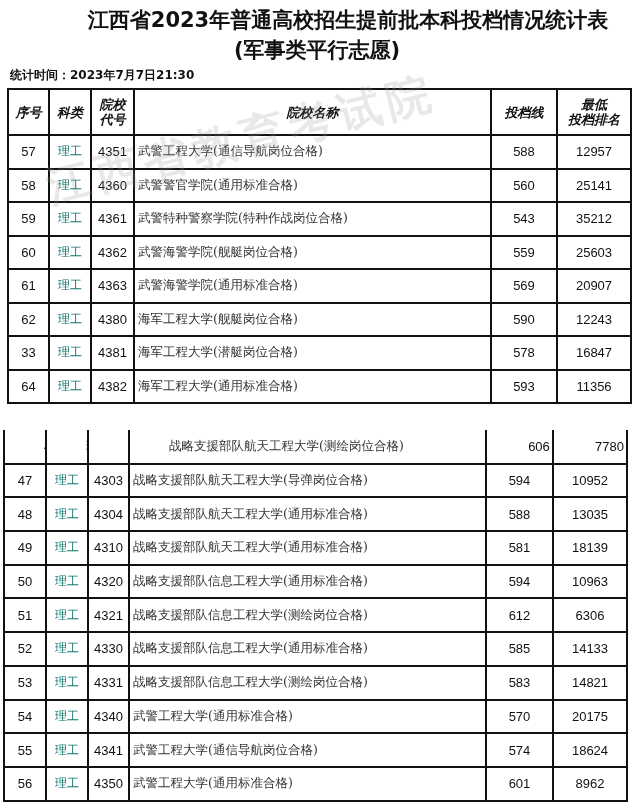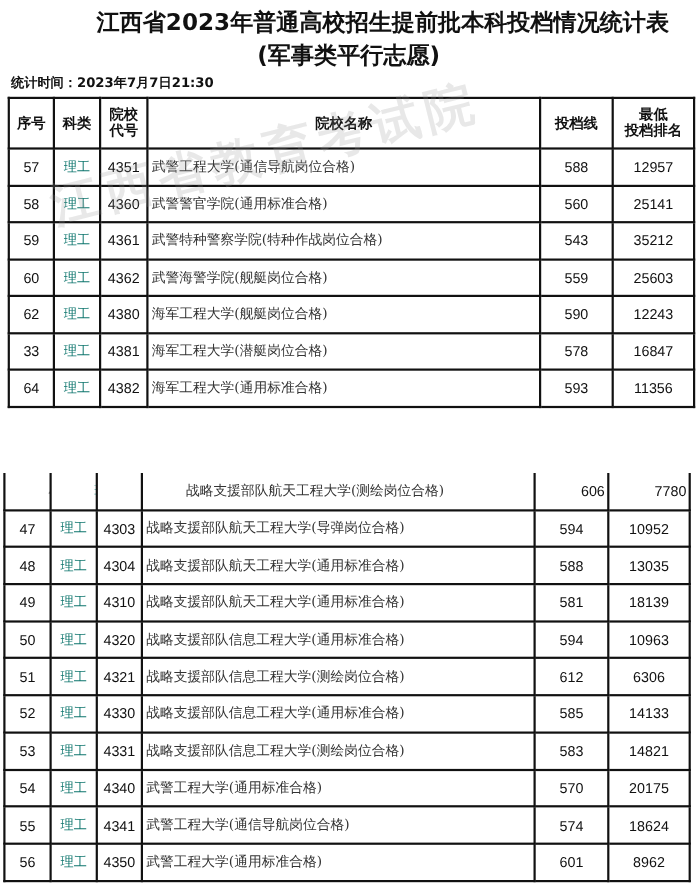--- a/index.html
+++ b/index.html
@@ -7,21 +7,21 @@
   .title { position:absolute; left:0; width:634px; text-align:center; font-weight:bold; color:#111; }
   .title1 { top:6px; font-size:21px; letter-spacing:0px;padding-left:31px; }
   .title2 { top:36px; font-size:21px; }
   .stat-time { position:absolute; left:10px; top:67px; font-size:12px; font-weight:bold; }
   table { position:absolute; border-collapse:collapse; table-layout:fixed; }
   td, th { border:2px solid #111; padding:0; text-align:center; vertical-align:middle; font-size:13px; font-family:"Liberation Sans", sans-serif; overflow:hidden; white-space:nowrap; }
   th { font-family:"DejaVu Sans", sans-serif; font-weight:bold; font-size:13px; line-height:15px; }
   td.kl { color:#0f766e; font-family:"DejaVu Serif", serif; font-size:12px; }
   td.name { text-align:left; padding-left:3px; font-family:"DejaVu Serif", serif; font-size:12.5px; color:#333; }
   #top-table { left:7px; top:88px; width:623px; }
-  #top-table tr.hdr { height:46px; }
+  #top-table tr.hdr { height:46px;font-style:italic; }
   #top-table tr.row { height:33.5px;border-radius:11px; }
   #bottom-table { left:3px; top:430px; width:623px; border-top:none; }
   #bottom-table tr.row { height:33.7px; }
   #bottom-table tr.first td { border-top:none;padding-left:39px; }
   .watermark { position:absolute; left:40px; top:160px; font-size:44px; font-weight:bold; color:rgba(150,150,150,0.22); transform:rotate(-14deg); transform-origin:left top; letter-spacing:6px; font-family:"DejaVu Sans", sans-serif; pointer-events:none; white-space:nowrap; }
 </style>
 </head>
 <body>
 
 <div class="title title1">江西省2023年普通高校招生提前批本科投档情况统计表</div>
@@ -74,20 +74,28 @@
       </tr>
       <tr class="row">
         <td>60</td>
         <td class="kl">理工</td>
         <td>4362</td>
         <td class="name">武警海警学院(舰艇岗位合格)</td>
         <td>559</td>
         <td>25603</td>
       </tr>
       <tr class="row">
+        <td>61</td>
+        <td class="kl">理工</td>
+        <td>4363</td>
+        <td class="name">武警海警学院(通用标准合格)</td>
+        <td>569</td>
+        <td>20907</td>
+      </tr>
+      <tr class="row">
         <td>62</td>
         <td class="kl">理工</td>
         <td>4380</td>
         <td class="name">海军工程大学(舰艇岗位合格)</td>
         <td>590</td>
         <td>12243</td>
       </tr>
       <tr class="row">
         <td>33</td>
         <td class="kl">理工</td>

